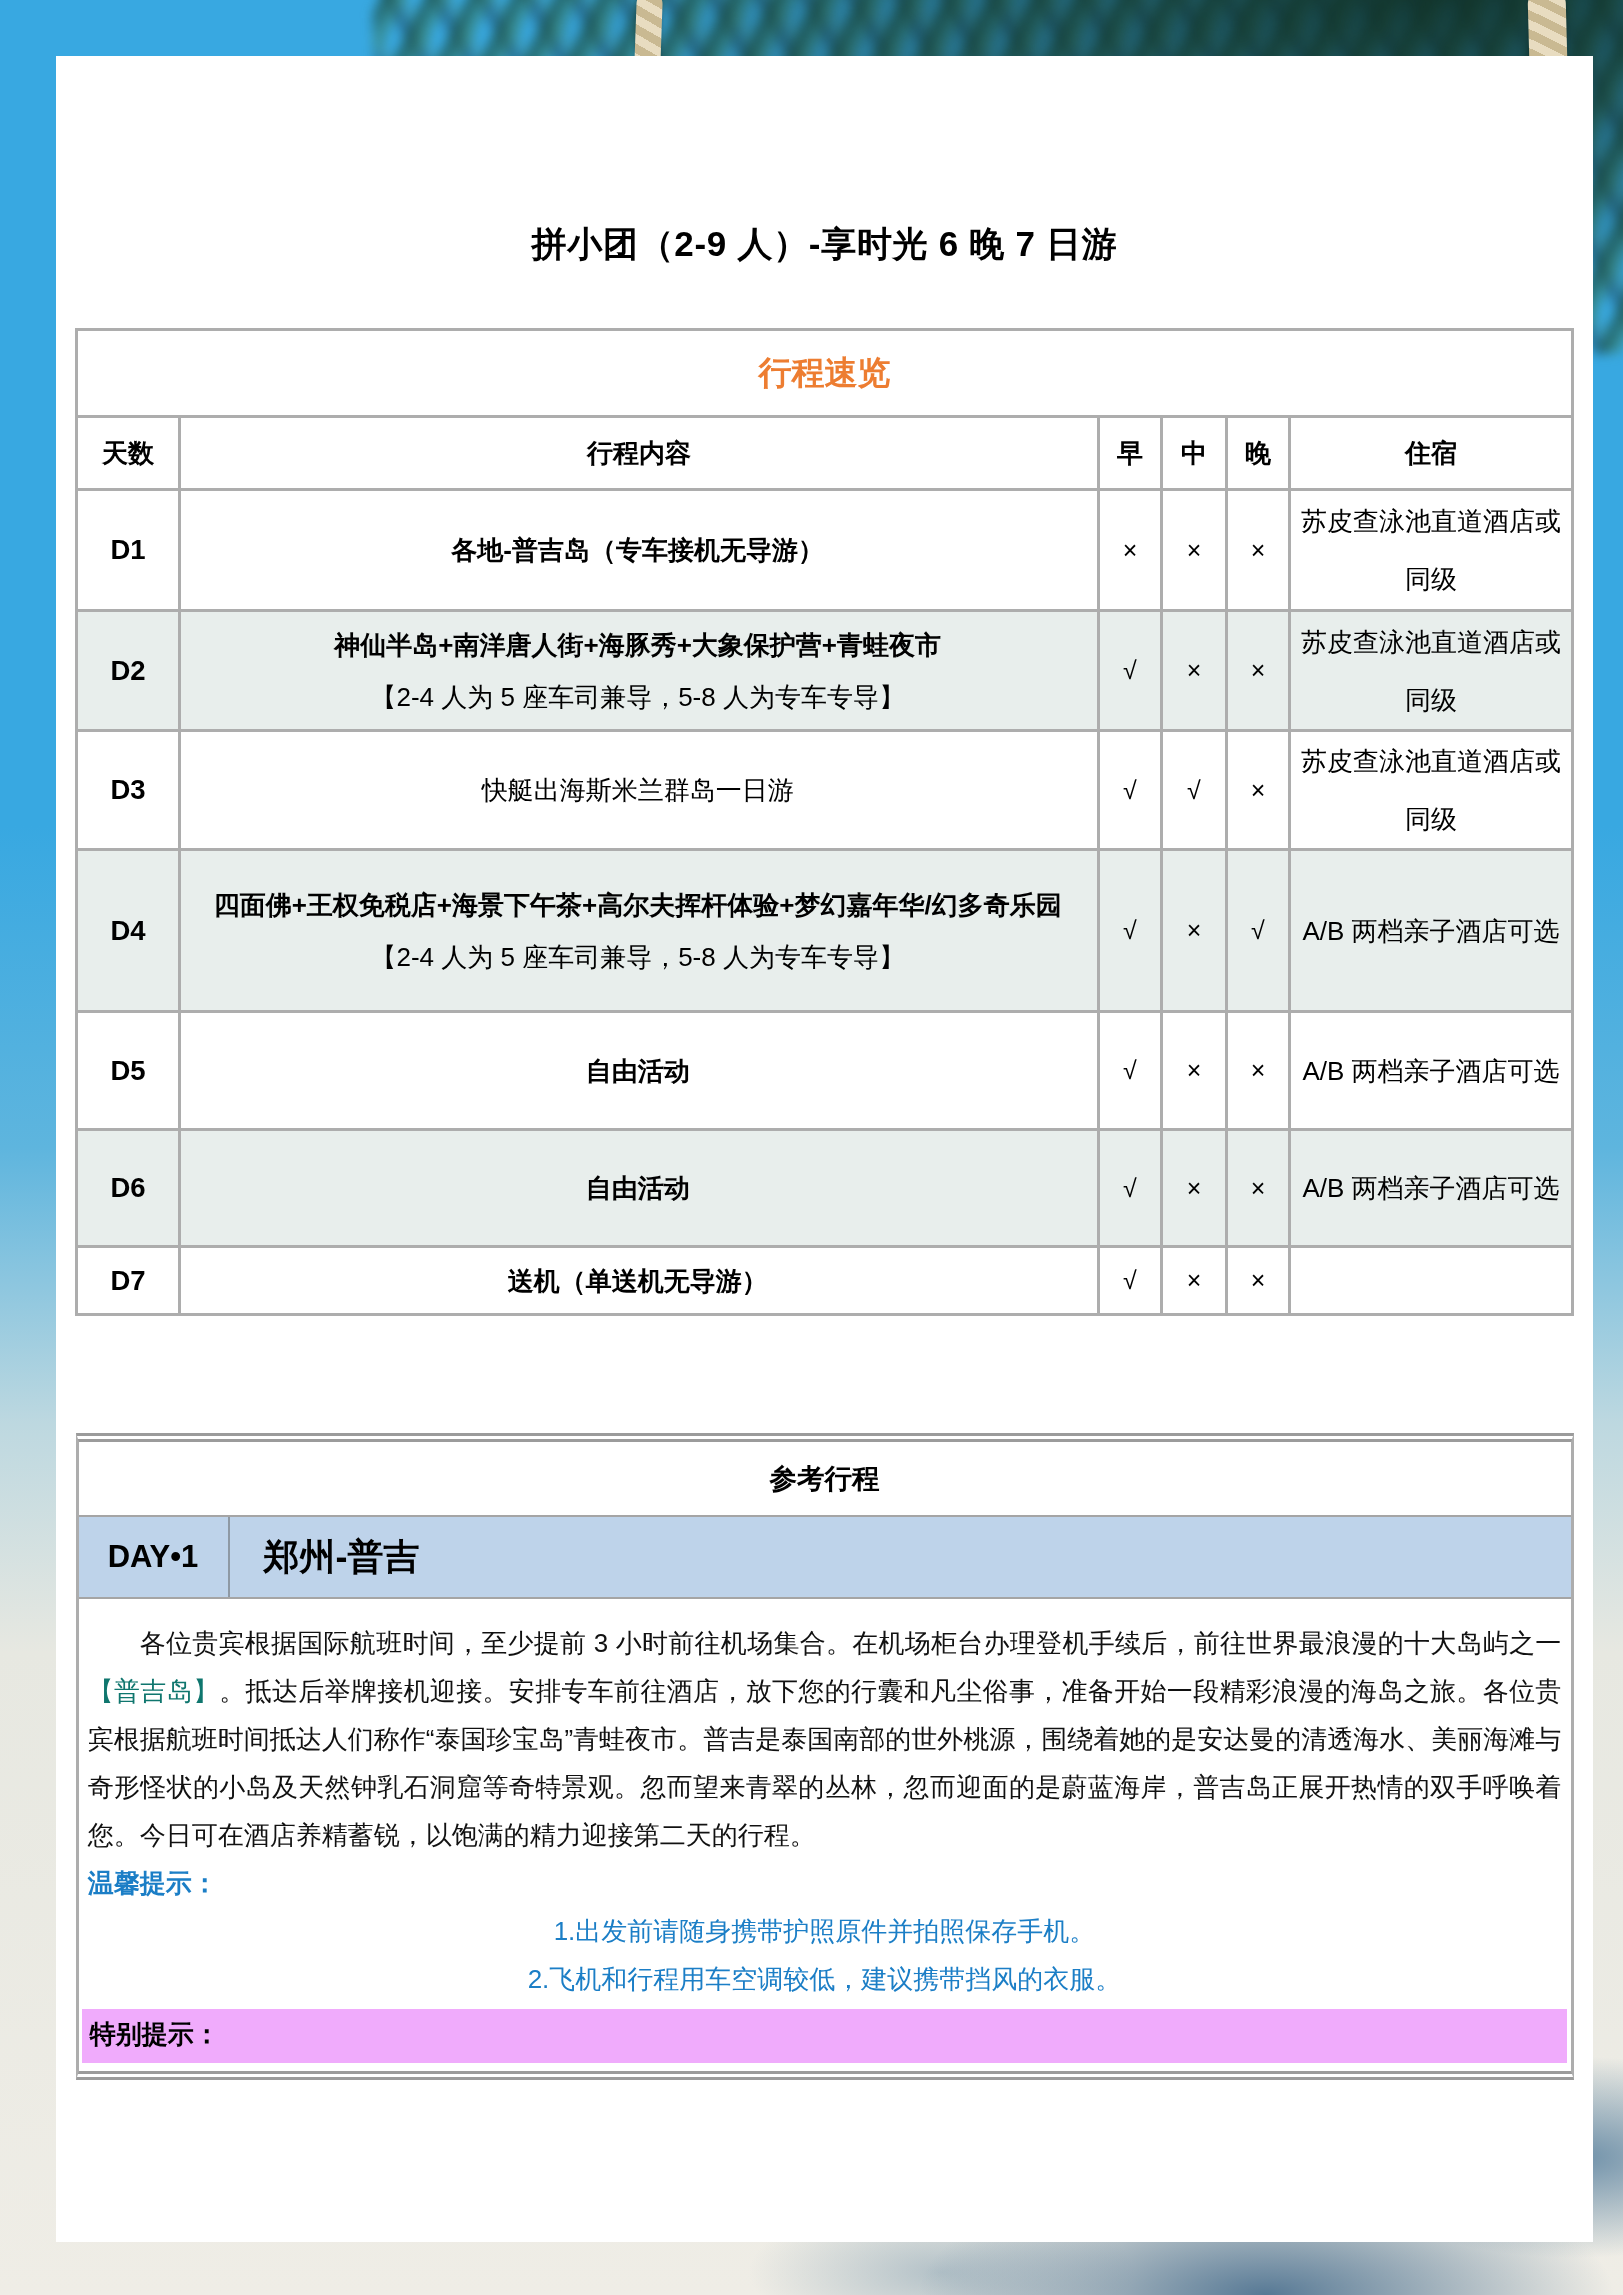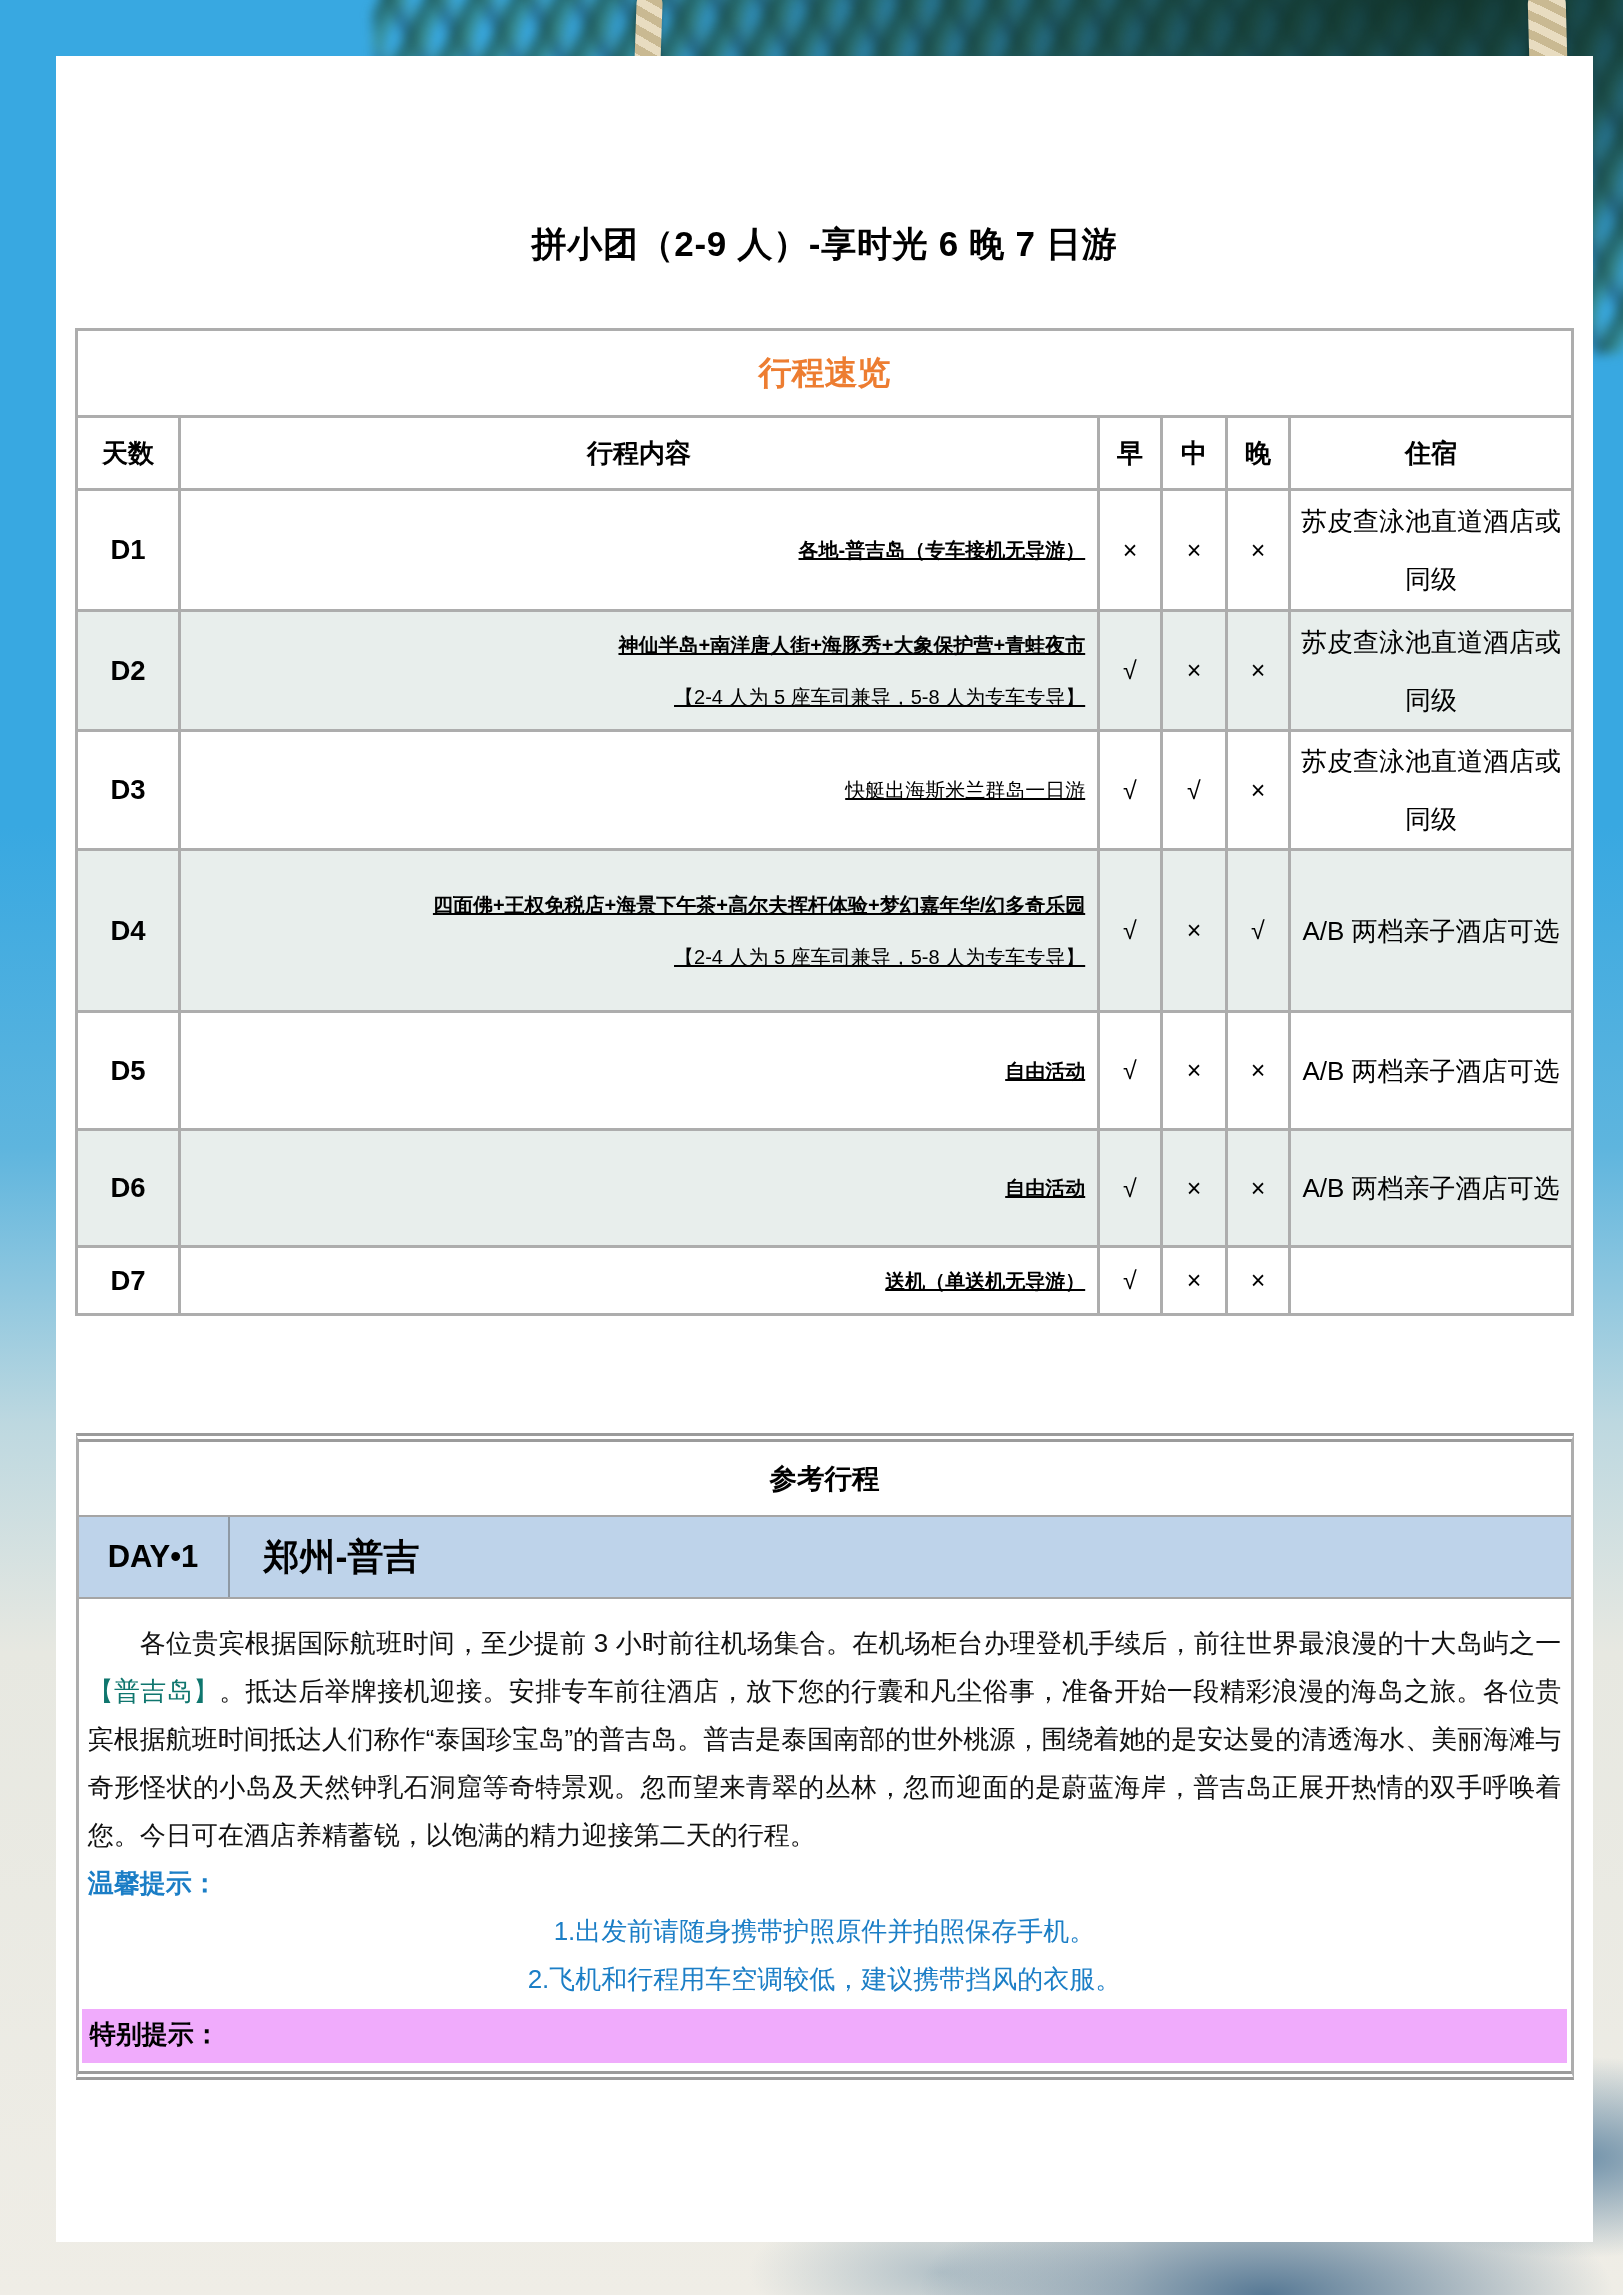--- a/index.html
+++ b/index.html
@@ -25,21 +25,21 @@
   
   .card{position:absolute;left:56px;top:56px;width:1537px;height:2186px;background:#fff;z-index:5;}
   .page-title{margin:165px 0 0;text-align:center;font-size:35px;font-weight:bold;letter-spacing:0.7px;}
   
   table.overview{width:1498px;margin:60px auto 8px;border-collapse:collapse;table-layout:fixed;}
   table.overview td,table.overview th{border:3.9px solid #adadad;background:#fff;}
   tr.title-row td{height:82px;text-align:center;font-size:33px;font-weight:bold;}
   tr.head-row th{height:68px;font-size:26px;font-weight:bold;text-align:center;}
   tr.shade td{background:#e8eeec;}
   .c-day{text-align:center;font-size:27.5px;font-weight:bold;}
-  .c-content{padding:6.5px 11.8px 6.5px 9.2px;font-size:20px;line-height:52px;text-align:right;vertical-align:middle;text-decoration:underline;}
+  .c-content{padding:6.5px 11.8px 6.5px 9.2px;font-size:26px;line-height:52px;text-align:center;vertical-align:middle;}
   .c-content .main{font-weight:bold;}
   .c-content .main.nw{font-weight:normal;}
   .c-content .sub{font-weight:normal;}
   .c-meal{text-align:center;font-size:25px;font-weight:normal;}
   .c-hotel{text-align:center;font-size:26px;line-height:58px;padding:0 3.9px;}
   tr.r1{height:121px}tr.r2{height:115px}tr.r3{height:119px}tr.r4{height:162px}
   tr.r5{height:118px}tr.r6{height:117px}tr.r7{height:65px}
   
   .ref-box{width:1498px;margin:117px auto 0;box-sizing:border-box;
     border-left:3.3px solid #adadad;border-right:3.3px solid #adadad;
@@ -177,21 +177,21 @@
   </tbody>
     </table>
 
   <div class="ref-box">
     <div class="ref-title">参考行程</div>
     <div class="day-row">
       <div class="day-label">DAY•1</div>
       <div class="day-route">郑州-普吉</div>
     </div>
     <div class="ref-content">
-      <p class="desc"><span>各位贵宾根据国际航班时间，至少提前 3 小时前往机场集合。在机场柜台办理登机手续后，前往世界最浪漫的十大岛屿之一</span><span class="red">【普吉岛】</span><span>。抵达后举牌接机迎接。安排专车前往酒店，放下您的行囊和凡尘俗事，准备开始一段精彩浪漫的海岛之旅。各位贵宾根据航班时间抵达人们称作“泰国珍宝岛”的普吉岛。普吉是泰国南部的世外桃源，围绕着她的是安达曼的清透海水、美丽海滩与奇形怪状的小岛及天然钟乳石洞窟等奇特景观。忽而望来青翠的丛林，忽而迎面的是蔚蓝海岸，普吉岛正展开热情的双手呼唤着您。今日可在酒店养精蓄锐，以饱满的精力迎接第二天的行程。</span></p>
+      <p class="desc"><span>各位贵宾根据国际航班时间，至少提前 3 小时前往机场集合。在机场柜台办理登机手续后，前往世界最浪漫的十大岛屿之一</span><span class="red">【普吉岛】</span><span>。抵达后举牌接机迎接。安排专车前往酒店，放下您的行囊和凡尘俗事，准备开始一段精彩浪漫的海岛之旅。各位贵宾根据航班时间抵达人们称作“泰国珍宝岛”青蛙夜市。普吉是泰国南部的世外桃源，围绕着她的是安达曼的清透海水、美丽海滩与奇形怪状的小岛及天然钟乳石洞窟等奇特景观。忽而望来青翠的丛林，忽而迎面的是蔚蓝海岸，普吉岛正展开热情的双手呼唤着您。今日可在酒店养精蓄锐，以饱满的精力迎接第二天的行程。</span></p>
       <div class="tips-title">温馨提示：</div>
       <div class="tip">1.出发前请随身携带护照原件并拍照保存手机。</div>
       <div class="tip">2.飞机和行程用车空调较低，建议携带挡风的衣服。</div>
     </div>
     <div class="special-band">特别提示：</div>
   </div>
 
 </div>
 
 

